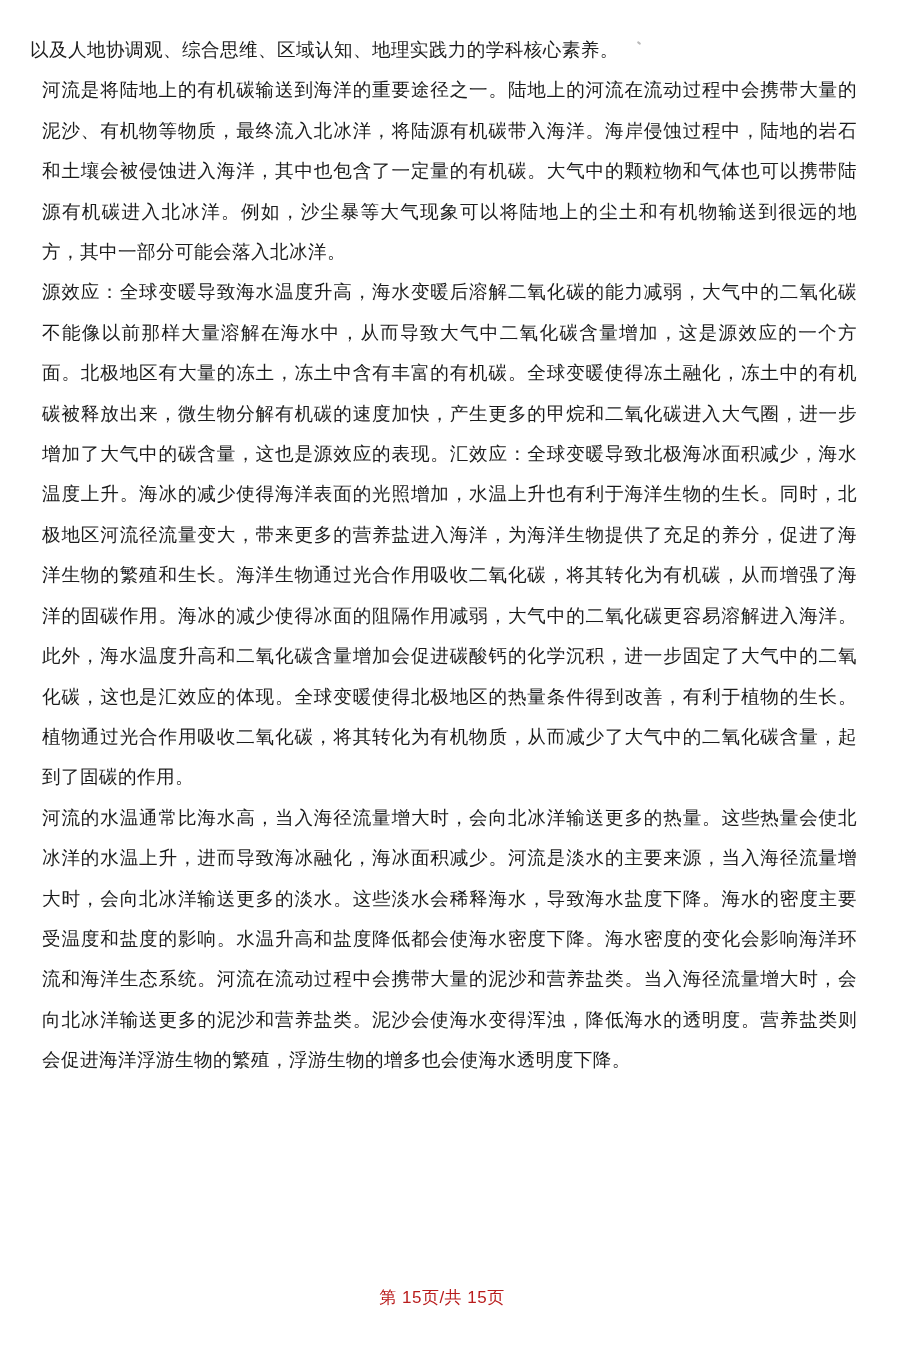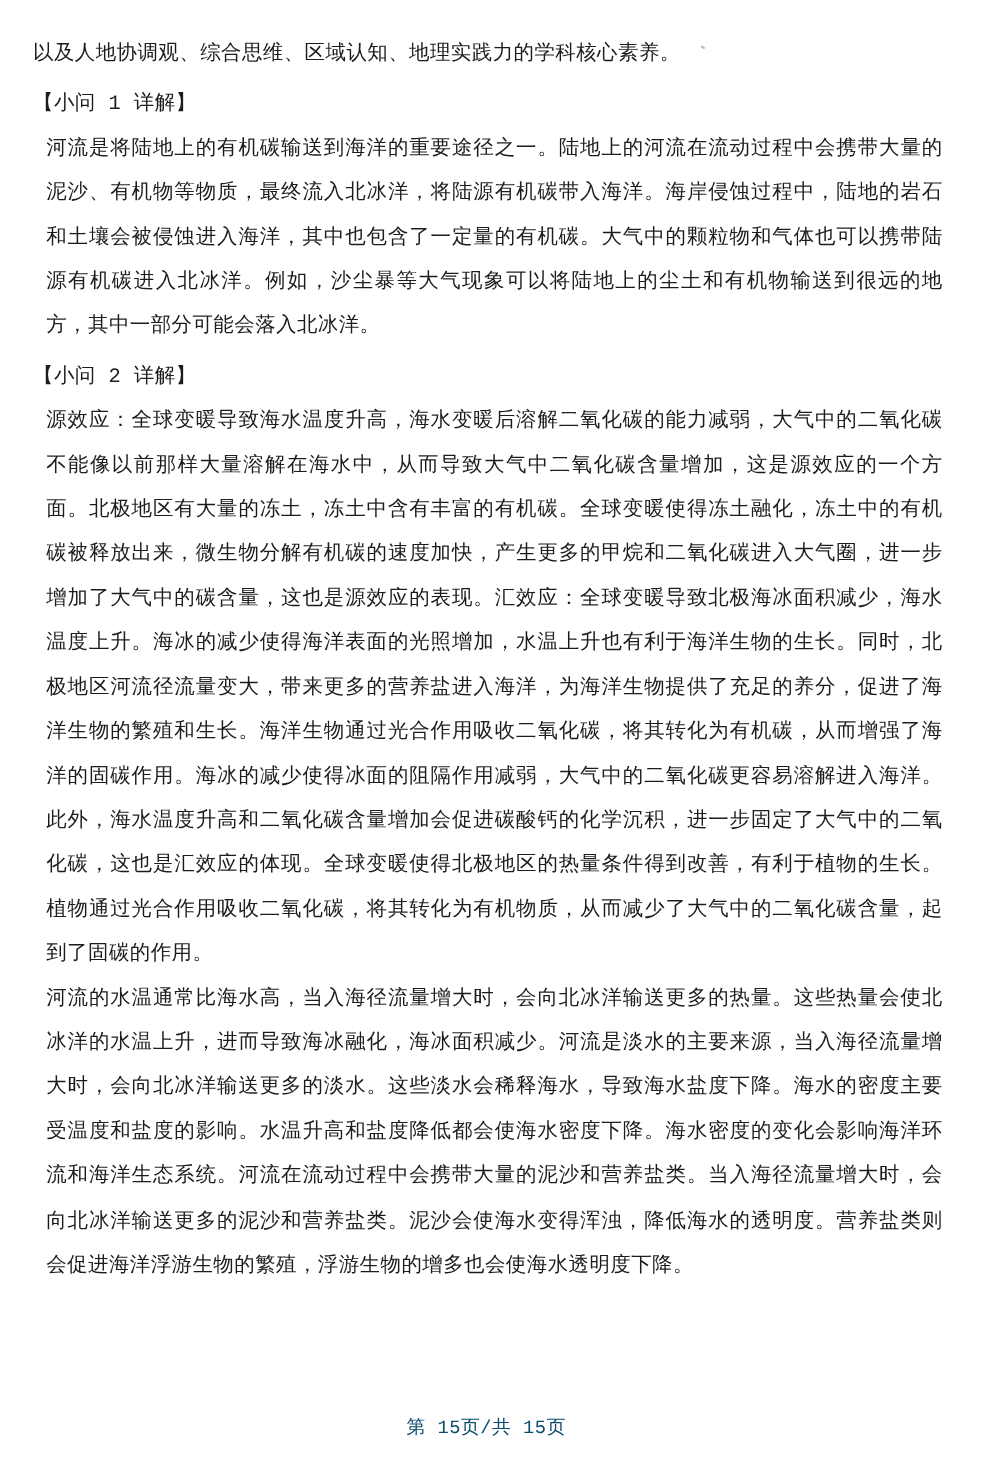--- a/index.html
+++ b/index.html
@@ -6,21 +6,21 @@
     margin: 0;
     padding: 0;
     background: #ffffff;
   }
   .page {
     position: relative;
     width: 884px;
     height: 1345px;
     background: #ffffff;
     overflow: hidden;
-    font-family: Liberation Mono, monospace;
+    font-family: Liberation Sans, sans-serif;
     color: #1c1c1c;
   }
   .content {
     position: absolute;
     top: 30px;
     left: 30px;
     right: 27px;
   }
   .line, .heading, .para {
     font-size: 18.6px;
@@ -36,21 +36,21 @@
   .heading {
     margin-top: 5px;
   }
   .footer {
     position: absolute;
     bottom: 36px;
     left: 0;
     width: 100%;
     text-align: center;
     font-size: 17px;
-    color: #0c4a6e;
+    color: #b91c1c;
     letter-spacing: 0.5px;
   }
   .speck {
     position: absolute;
     left: 637px;
     top: 42px;
     width: 4px;
     height: 2px;
     background: #b9b9b9;
     transform: rotate(35deg);
@@ -59,23 +59,21 @@
 </style>
 </head>
 <body>
 
 <div class="page">
   <div class="speck"></div>
 
   <div class="content">
     <p class="line">以及人地协调观、综合思维、区域认知、地理实践力的学科核心素养。</p>
 
-    <p class="heading">【小问 1 详解】</p>
     <p class="para">河流是将陆地上的有机碳输送到海洋的重要途径之一。陆地上的河流在流动过程中会携带大量的泥沙、有机物等物质，最终流入北冰洋，将陆源有机碳带入海洋。海岸侵蚀过程中，陆地的岩石和土壤会被侵蚀进入海洋，其中也包含了一定量的有机碳。大气中的颗粒物和气体也可以携带陆源有机碳进入北冰洋。例如，沙尘暴等大气现象可以将陆地上的尘土和有机物输送到很远的地方，其中一部分可能会落入北冰洋。</p>
 
-    <p class="heading">【小问 2 详解】</p>
     <p class="para">源效应：全球变暖导致海水温度升高，海水变暖后溶解二氧化碳的能力减弱，大气中的二氧化碳不能像以前那样大量溶解在海水中，从而导致大气中二氧化碳含量增加，这是源效应的一个方面。北极地区有大量的冻土，冻土中含有丰富的有机碳。全球变暖使得冻土融化，冻土中的有机碳被释放出来，微生物分解有机碳的速度加快，产生更多的甲烷和二氧化碳进入大气圈，进一步增加了大气中的碳含量，这也是源效应的表现。汇效应：全球变暖导致北极海冰面积减少，海水温度上升。海冰的减少使得海洋表面的光照增加，水温上升也有利于海洋生物的生长。同时，北极地区河流径流量变大，带来更多的营养盐进入海洋，为海洋生物提供了充足的养分，促进了海洋生物的繁殖和生长。海洋生物通过光合作用吸收二氧化碳，将其转化为有机碳，从而增强了海洋的固碳作用。海冰的减少使得冰面的阻隔作用减弱，大气中的二氧化碳更容易溶解进入海洋。此外，海水温度升高和二氧化碳含量增加会促进碳酸钙的化学沉积，进一步固定了大气中的二氧化碳，这也是汇效应的体现。全球变暖使得北极地区的热量条件得到改善，有利于植物的生长。植物通过光合作用吸收二氧化碳，将其转化为有机物质，从而减少了大气中的二氧化碳含量，起到了固碳的作用。</p>
 
     <p class="para">河流的水温通常比海水高，当入海径流量增大时，会向北冰洋输送更多的热量。这些热量会使北冰洋的水温上升，进而导致海冰融化，海冰面积减少。河流是淡水的主要来源，当入海径流量增大时，会向北冰洋输送更多的淡水。这些淡水会稀释海水，导致海水盐度下降。海水的密度主要受温度和盐度的影响。水温升高和盐度降低都会使海水密度下降。海水密度的变化会影响海洋环流和海洋生态系统。河流在流动过程中会携带大量的泥沙和营养盐类。当入海径流量增大时，会向北冰洋输送更多的泥沙和营养盐类。泥沙会使海水变得浑浊，降低海水的透明度。营养盐类则会促进海洋浮游生物的繁殖，浮游生物的增多也会使海水透明度下降。</p>
   </div>
 
   <div class="footer">第 15页/共 15页</div>
 </div>
 
 </body></html>

